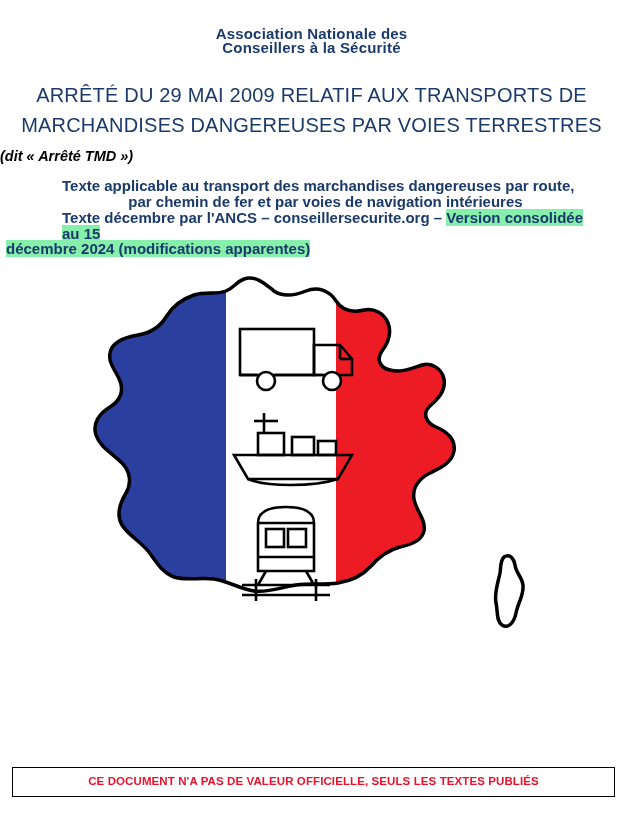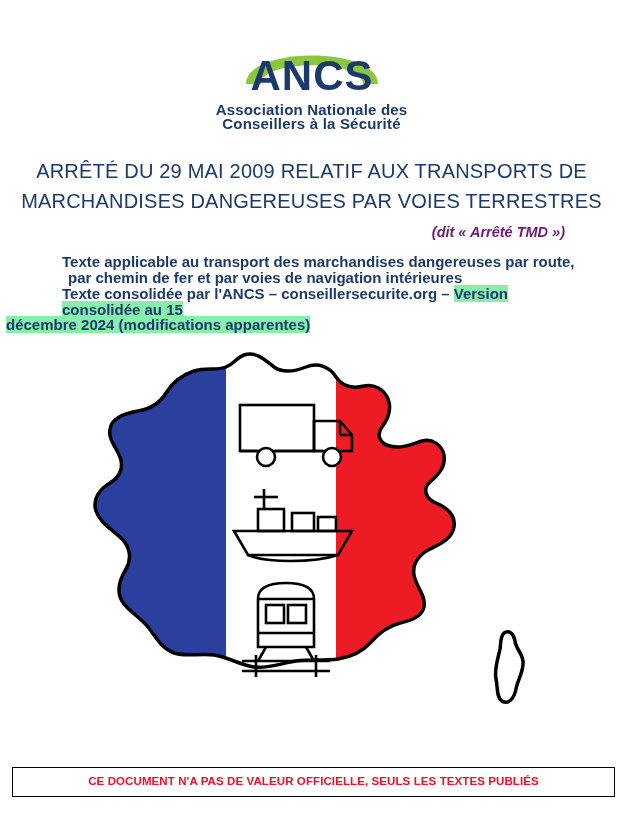--- a/index.html
+++ b/index.html
@@ -48,38 +48,39 @@
     font-size: 20px;
     font-weight: normal;
     color: #1b3a6b;
     letter-spacing: 0.2px;
     line-height: 30px;
   }
   .subtitle-line {
     font-size: 14.5px;
     font-weight: bold;
     font-style: italic;
-    color: #701a75;
-    text-align: right;
+    color: #000000;
+    text-align: left;
     padding-right: 58px;
     margin-top: 8px;
   }
 
   
   .intro-block {
     margin-top: 14px;
     padding-left: 62px;
     padding-right: 40px;
     color: #1b3a6b;
     font-size: 15px;
     font-weight: bold;
     line-height: 15.5px;
   }
   .intro-line2 {
     padding-left: 6px;
+    text-align: center;
   }
   .hl {
     background: #86efac;
     margin-top: 10px;
   }
   .consolidated-line {
     margin-top: 1px;
   }
   .consolidated-second {
     margin-left: -56px;
@@ -114,41 +115,35 @@
     line-height: 15px;
     letter-spacing: 0.1px;
   }
 </style>
 </head>
 <body>
 
 <div class="page">
 
   <div class="logo-block">
-    <div class="logo-svg-wrap">
-      <svg width="180" height="72" viewBox="0 0 180 72" xmlns="http://www.w3.org/2000/svg">
-        <path d="M24 58 C24 20, 156 20, 156 58 L141 58 C141 33, 39 33, 39 58 Z" fill="#8cc63e"></path>
-        <text x="90" y="64" font-family="Liberation Sans, sans-serif" font-size="42" font-weight="bold" fill="#1b3a6b" text-anchor="middle" letter-spacing="1">ANCS</text>
-      </svg>
-    </div>
     <div class="logo-sub">Association Nationale des</div>
     <div class="logo-sub">Conseillers à la Sécurité</div>
   </div>
 
   <div class="title-block">
     <div class="title-line">ARRÊTÉ DU 29 MAI 2009 RELATIF AUX TRANSPORTS DE</div>
     <div class="title-line">MARCHANDISES DANGEREUSES PAR VOIES TERRESTRES</div>
     <div class="subtitle-line">(dit « Arrêté TMD »)</div>
   </div>
 
   <div class="intro-block">
     <div>Texte applicable au transport des marchandises dangereuses par route,</div>
     <div class="intro-line2">par chemin de fer et par voies de navigation intérieures</div>
     <div class="consolidated-line">
-      <span>Texte consolidée par l'ANCS – conseillersecurite.org – </span><span class="hl">Version consolidée au 15</span>
+      <span>Texte décembre par l'ANCS – conseillersecurite.org – </span><span class="hl">Version consolidée au 15</span>
     </div>
     <div class="consolidated-second">
       <span class="hl">décembre 2024 (modifications apparentes)</span>
     </div>
   </div>
 
   <div class="map-area">
     <svg class="map-svg" width="520" height="392" viewBox="0 0 520 392" xmlns="http://www.w3.org/2000/svg">
       <defs>
         <clipPath id="franceClip">

